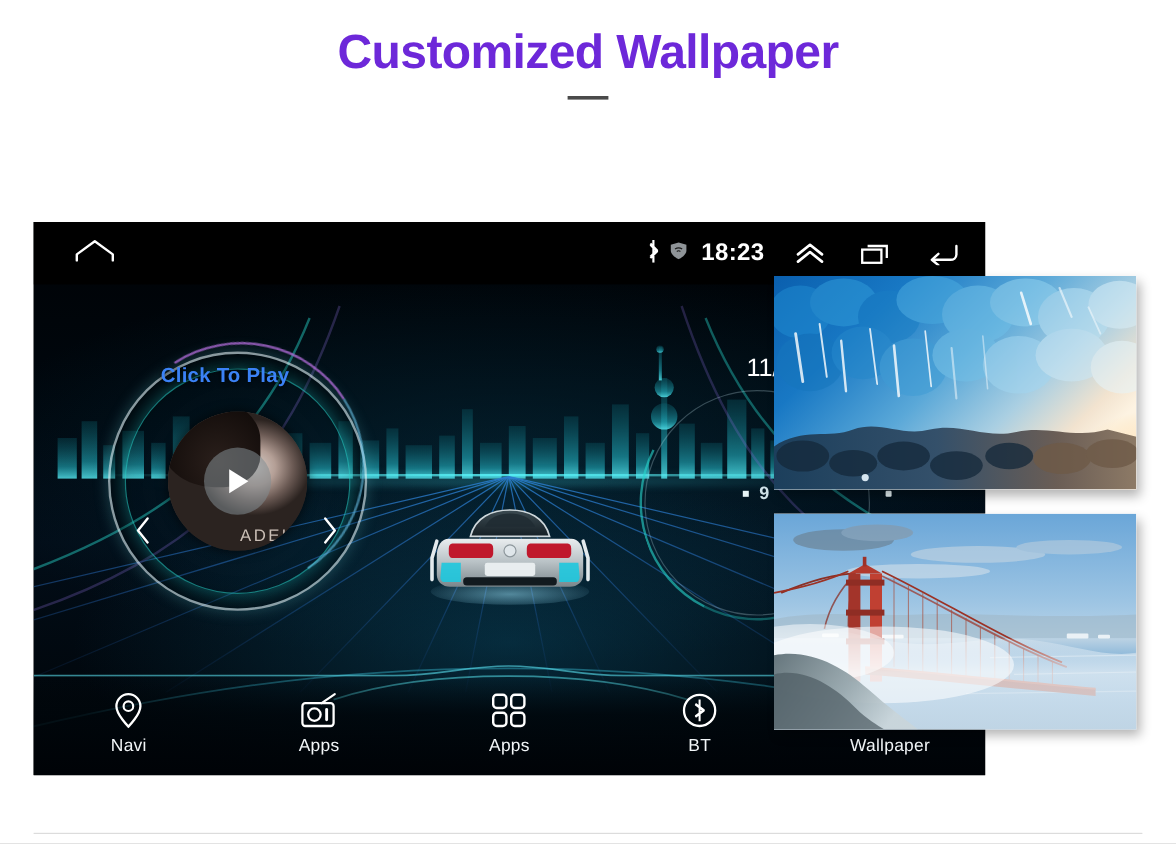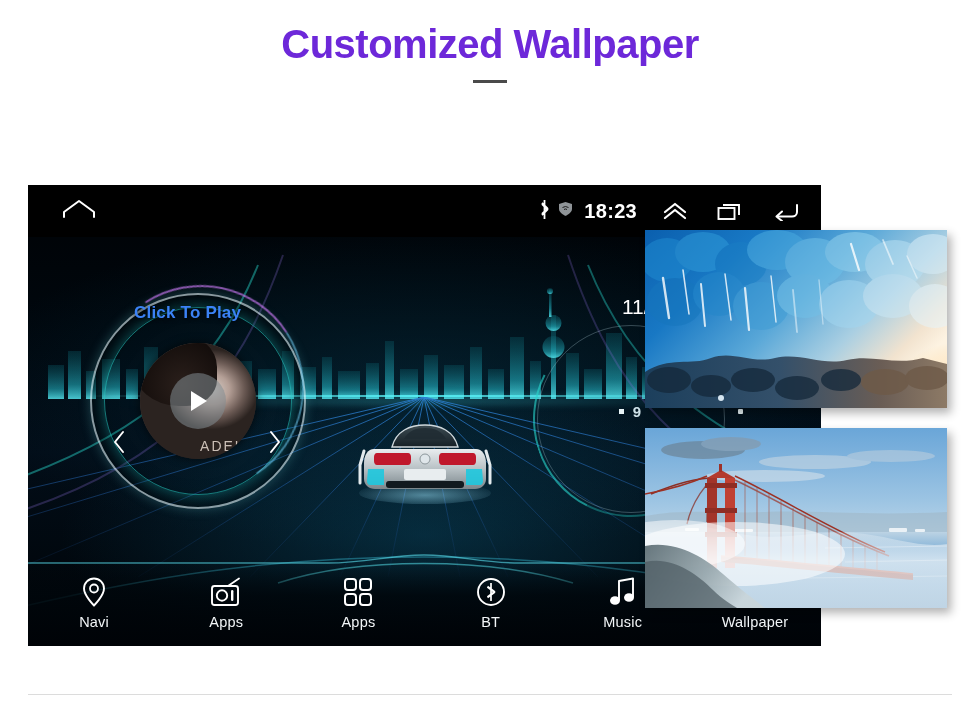--- a/index.html
+++ b/index.html
@@ -652,30 +652,20 @@
       <div class="nav-item">
         <div class="nav-icon">
           <svg width="30" height="30" viewBox="0 0 30 30">
             <circle cx="15" cy="15" r="13" stroke="#ffffff" stroke-width="1.9" fill="none"></circle>
             <path d="M11.5 10 L18.5 15.2 L11.5 20.5 M15 6 L15 24 M11.5 20 L18.5 14.8 L11.5 9.5" stroke="#ffffff" stroke-width="1.7" fill="none" stroke-linejoin="round"></path>
           </svg>
         </div>
         <div class="nav-label">BT</div>
       </div>
 
-      <div class="nav-item">
-        <div class="nav-icon">
-          <svg width="28" height="30" viewBox="0 0 28 30">
-            <path d="M10 23 L10 4 L24 1.5 L24 20" stroke="#ffffff" stroke-width="1.9" fill="none" stroke-linejoin="round"></path>
-            <ellipse cx="6" cy="23.5" rx="5" ry="4.3" fill="#ffffff"></ellipse>
-            <ellipse cx="20" cy="20.5" rx="5" ry="4.3" fill="#ffffff"></ellipse>
-          </svg>
-        </div>
-        <div class="nav-label">Music</div>
-      </div>
 
       <div class="nav-item">
         <div class="nav-icon">
           <svg width="30" height="30" viewBox="0 0 30 30">
             <path d="M12.2 2 L17.8 2 L18.5 5.6 L21.3 7.2 L24.8 6 L27.6 10.8 L24.9 13.2 L24.9 16.8 L27.6 19.2 L24.8 24 L21.3 22.8 L18.5 24.4 L17.8 28 L12.2 28 L11.5 24.4 L8.7 22.8 L5.2 24 L2.4 19.2 L5.1 16.8 L5.1 13.2 L2.4 10.8 L5.2 6 L8.7 7.2 L11.5 5.6 Z" stroke="#ffffff" stroke-width="1.8" fill="none" stroke-linejoin="round"></path>
             <circle cx="15" cy="15" r="4.6" stroke="#ffffff" stroke-width="1.8" fill="none"></circle>
           </svg>
         </div>
         <div class="nav-label">Wallpaper</div>
       </div>

